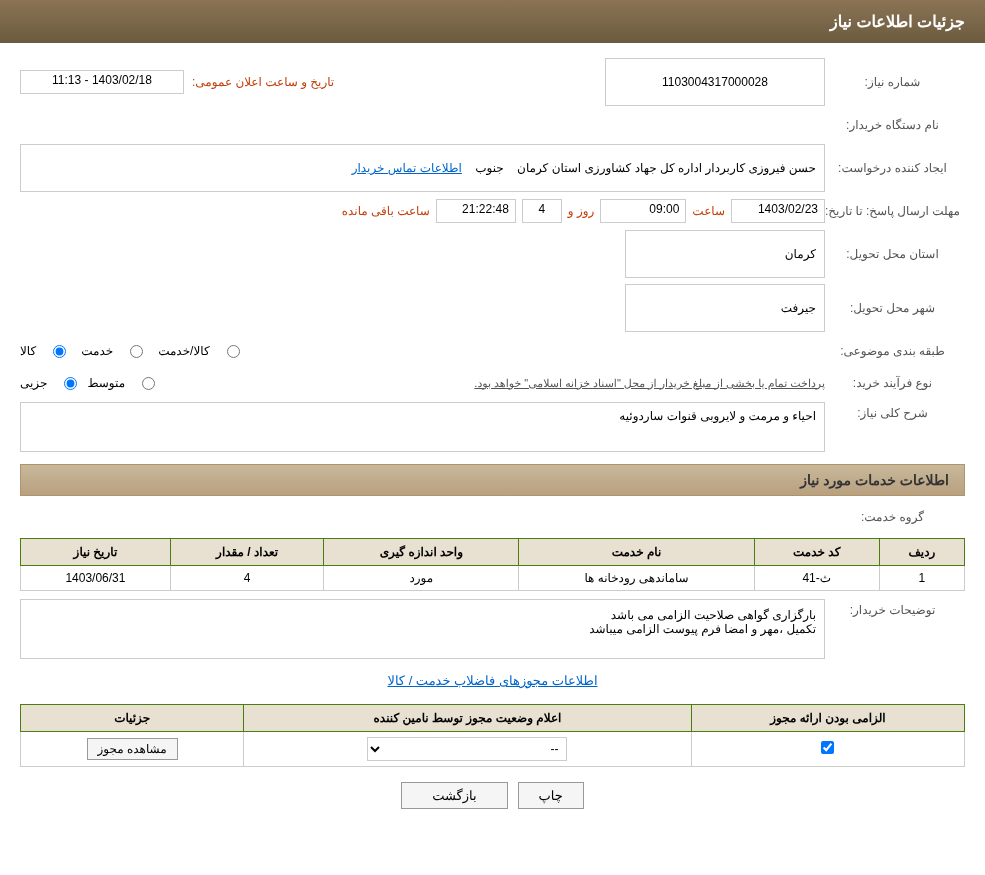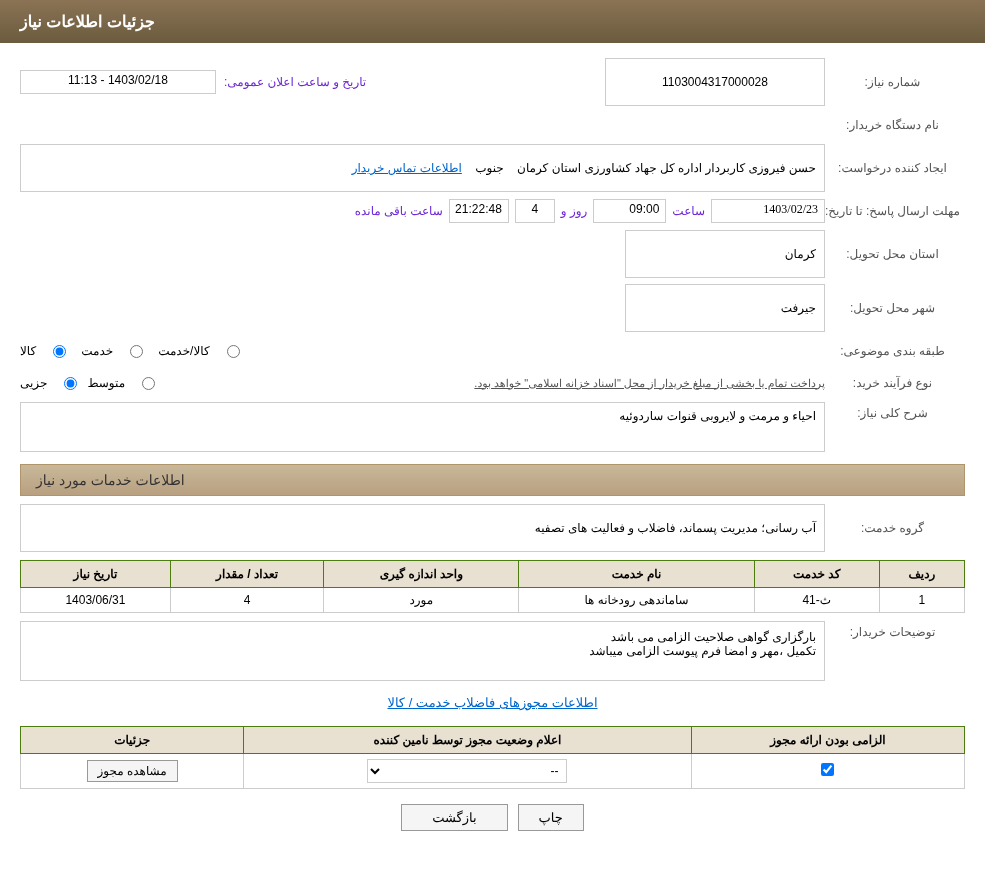--- a/index.html
+++ b/index.html
@@ -11,34 +11,34 @@
     }
     .page-wrapper {
       max-width: 985px;
       margin: 0 auto;
       background: #fff;
       min-height: 875px;
     }
     .header-bar {
       background: linear-gradient(to bottom, #8B7355, #6B5B3E);
       color: #fff;
-      text-align: left;
+      text-align: right;
       padding: 12px 20px;
       font-size: 16px;
       font-weight: bold;
     }
     .content {
       padding: 15px 20px;
     }
     .section-title {
       background: linear-gradient(to bottom, #c8b89a, #b8a080);
       color: #333;
-      text-align: left;
+      text-align: right;
       padding: 7px 15px;
-      font-weight: normal;
+      font-weight: bold;
       font-size: 14px;
       margin: 12px 0 8px 0;
       border: 1px solid #b0956a;
     }
     .info-row {
       display: flex;
       align-items: center;
       margin-bottom: 6px;
       min-height: 26px;
     }
@@ -59,21 +59,21 @@
       flex: 1;
       text-align: right;
     }
     .row-flex {
       display: flex;
       align-items: center;
       gap: 6px;
       flex: 1;
     }
     .date-label {
-      color: #6d28d9;
+      color: #c2410c;
       font-size: 12px;
       white-space: nowrap;
     }
     .input-field {
       border: 1px solid #ccc;
       background: #fff;
       padding: 2px 6px;
       font-size: 12px;
       height: 24px;
       font-family: Tahoma, Arial, sans-serif;
@@ -206,47 +206,47 @@
     <span>جزئیات اطلاعات نیاز</span>
   </div>
 
   <div class="content">
 
     <div class="info-row">
       <span class="label">شماره نیاز:</span>
       <div class="value-box" style="max-width:220px; text-align:center;">1103004317000028</div>
       <span style="flex:1;"></span>
       <span class="date-label" style="margin-left:8px;">تاریخ و ساعت اعلان عمومی:</span>
-      <div class="input-field" style="width:196px; text-align:center;">1403/02/18 - 11:13</div>
+      <div class="input-field" style="width:164px; text-align:center;">1403/02/18 - 11:13</div>
     </div>
 
     <div class="info-row">
       <span class="label">نام دستگاه خریدار:</span>
     </div>
 
     <div class="info-row">
       <span class="label">ایجاد کننده درخواست:</span>
       <div class="value-box">
         <span>حسن فیروزی کاربردار اداره کل جهاد کشاورزی استان کرمان</span>
         &nbsp;&nbsp;
         <span>جنوب</span>
         &nbsp;&nbsp;
         <span class="link-text">اطلاعات تماس خریدار</span>
       </div>
     </div>
 
     <div class="info-row">
       <span class="label">مهلت ارسال پاسخ: تا تاریخ:</span>
       <div class="row-flex">
-        <div class="input-field" style="width:114px;font-family:Liberation Serif, serif;">1403/02/23</div>
+        <div class="input-field" style="width:94px;">1403/02/23</div>
         <span class="date-label">ساعت</span>
-        <div class="input-field" style="width:73px;">09:00</div>
+        <div class="input-field" style="width:86px;">09:00</div>
         <span class="date-label">روز و</span>
         <div class="input-field" style="width:40px; text-align:center;">4</div>
-        <div class="input-field" style="width:60px;">21:22:48</div>
+        <div class="input-field" style="width:80px;">21:22:48</div>
         <span class="date-label">ساعت باقی مانده</span>
       </div>
     </div>
 
     <div class="info-row">
       <span class="label">استان محل تحویل:</span>
       <div class="value-box" style="max-width:200px;">کرمان</div>
     </div>
 
     <div class="info-row">
@@ -291,21 +291,20 @@
       <span class="label" style="padding-top:4px;">شرح کلی نیاز:</span>
       <div style="flex:1;">
         <div class="description-box">احیاء و مرمت و لایروبی قنوات ساردوئیه</div>
       </div>
     </div>
 
     <div class="section-title">اطلاعات خدمات مورد نیاز</div>
 
     <div class="info-row">
       <span class="label">گروه خدمت:</span>
-      <div class="value-box">آب رسانی؛ مدیریت پسماند، فاضلاب و فعالیت های تصفیه</div>
     </div>
 
     <table>
       <thead>
         <tr>
           <th>ردیف</th>
           <th>کد خدمت</th>
           <th>نام خدمت</th>
           <th>واحد اندازه گیری</th>
           <th>تعداد / مقدار</th>

